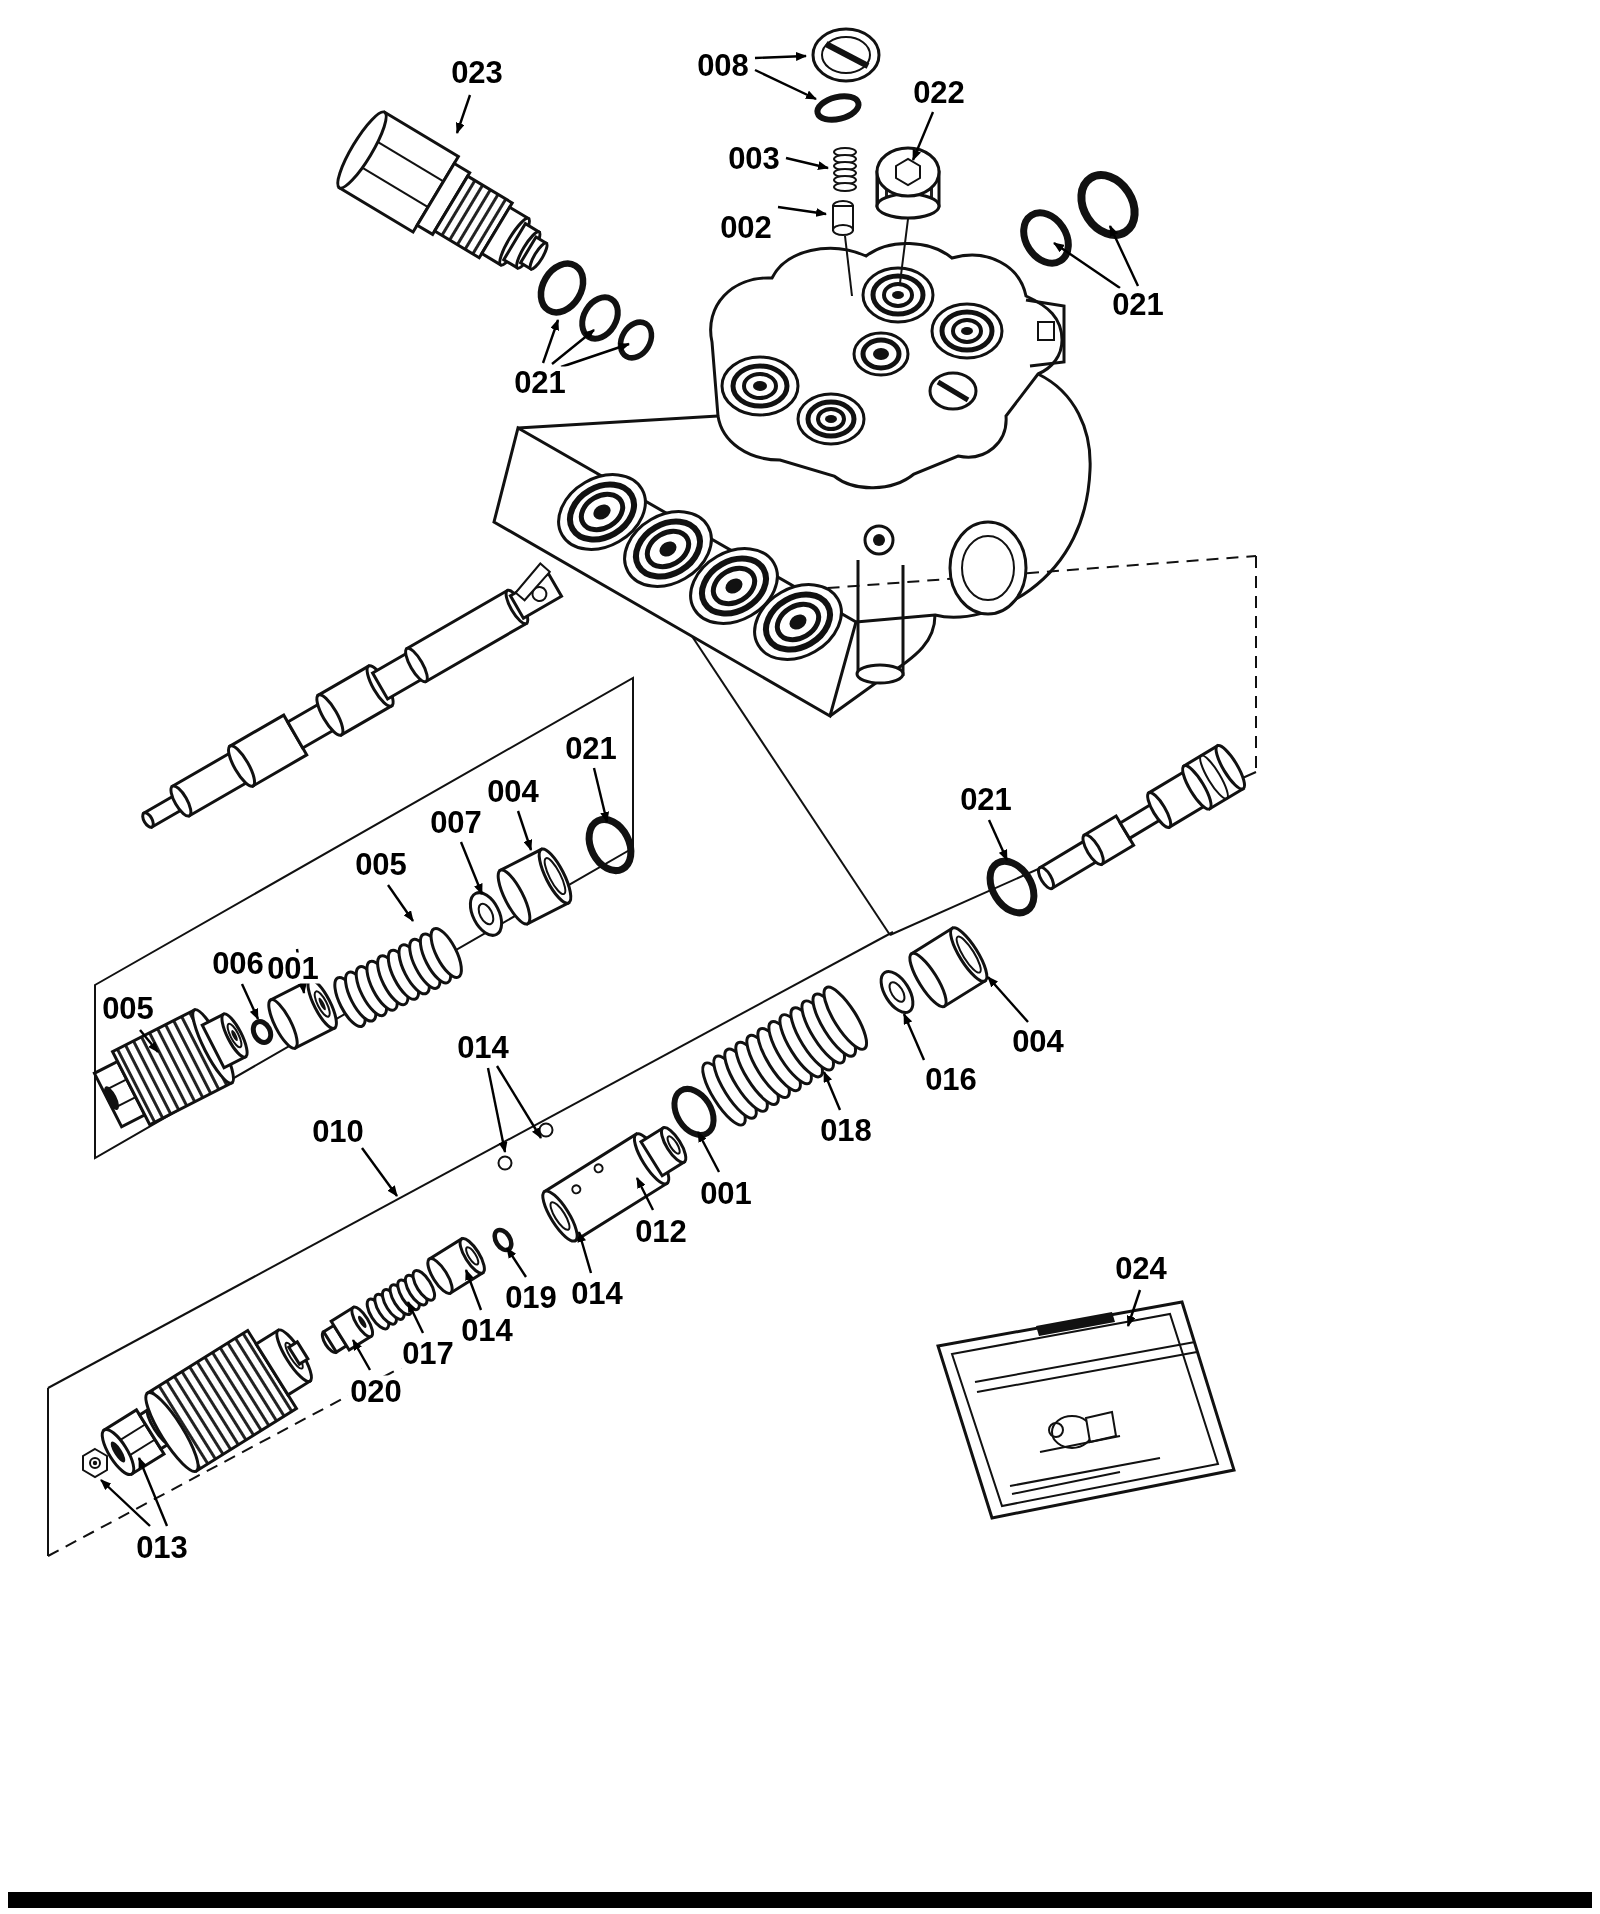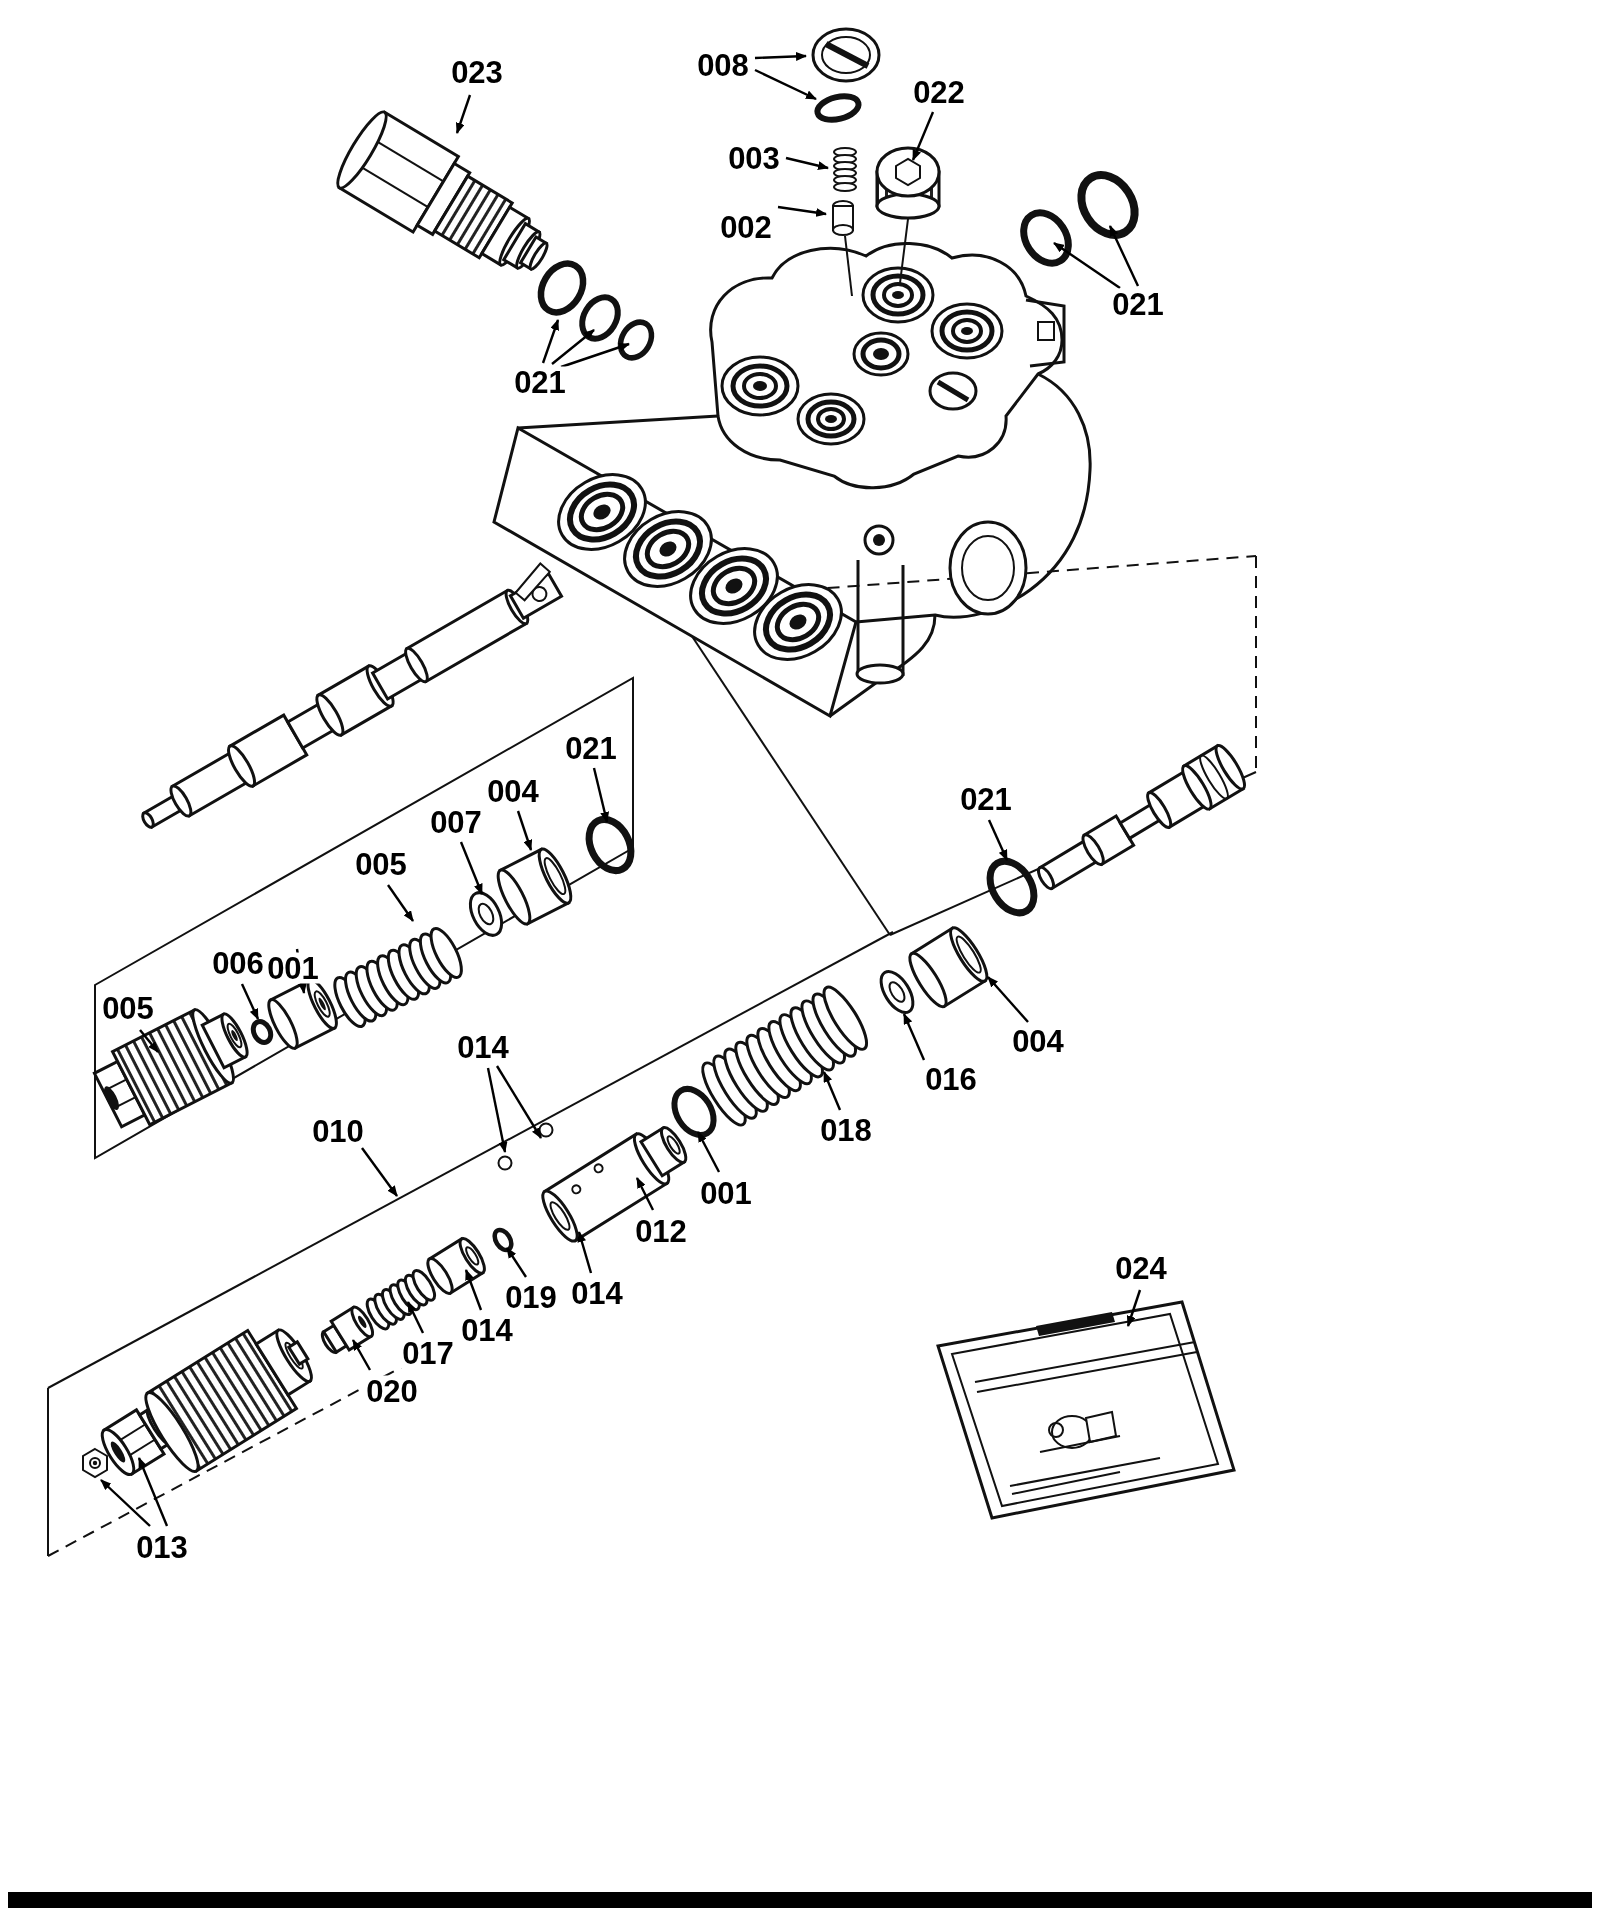--- a/index.html
+++ b/index.html
@@ -461,20 +461,20 @@
       <div class="callout" style="left: 931px; top: 1079px; margin-left: 20px;">016</div>
       <div class="callout" style="left: 846px; top: 1130px;">018</div>
       <div class="callout" style="left: 726px; top: 1193px;">001</div>
       <div class="callout" style="left: 661px; top: 1231px;">012</div>
       <div class="callout" style="left: 483px; top: 1047px;">014</div>
       <div class="callout" style="left: 338px; top: 1131px;">010</div>
       <div class="callout" style="left: 531px; top: 1297px;">019</div>
       <div class="callout" style="left: 597px; top: 1293px;">014</div>
       <div class="callout" style="left: 487px; top: 1330px;">014</div>
       <div class="callout" style="left: 428px; top: 1353px;">017</div>
-      <div class="callout" style="left: 392px; top: 1391px; text-align: right;">020</div>
+      <div class="callout" style="left: 376px; top: 1391px; text-align: right;">020</div>
       <div class="callout" style="left: 162px; top: 1547px;">013</div>
       <div class="callout" style="left: 1141px; top: 1268px;">024</div>
     </div>
 
 <div class="footer-bar"></div>
 
 </div>
 
 </body></html>

